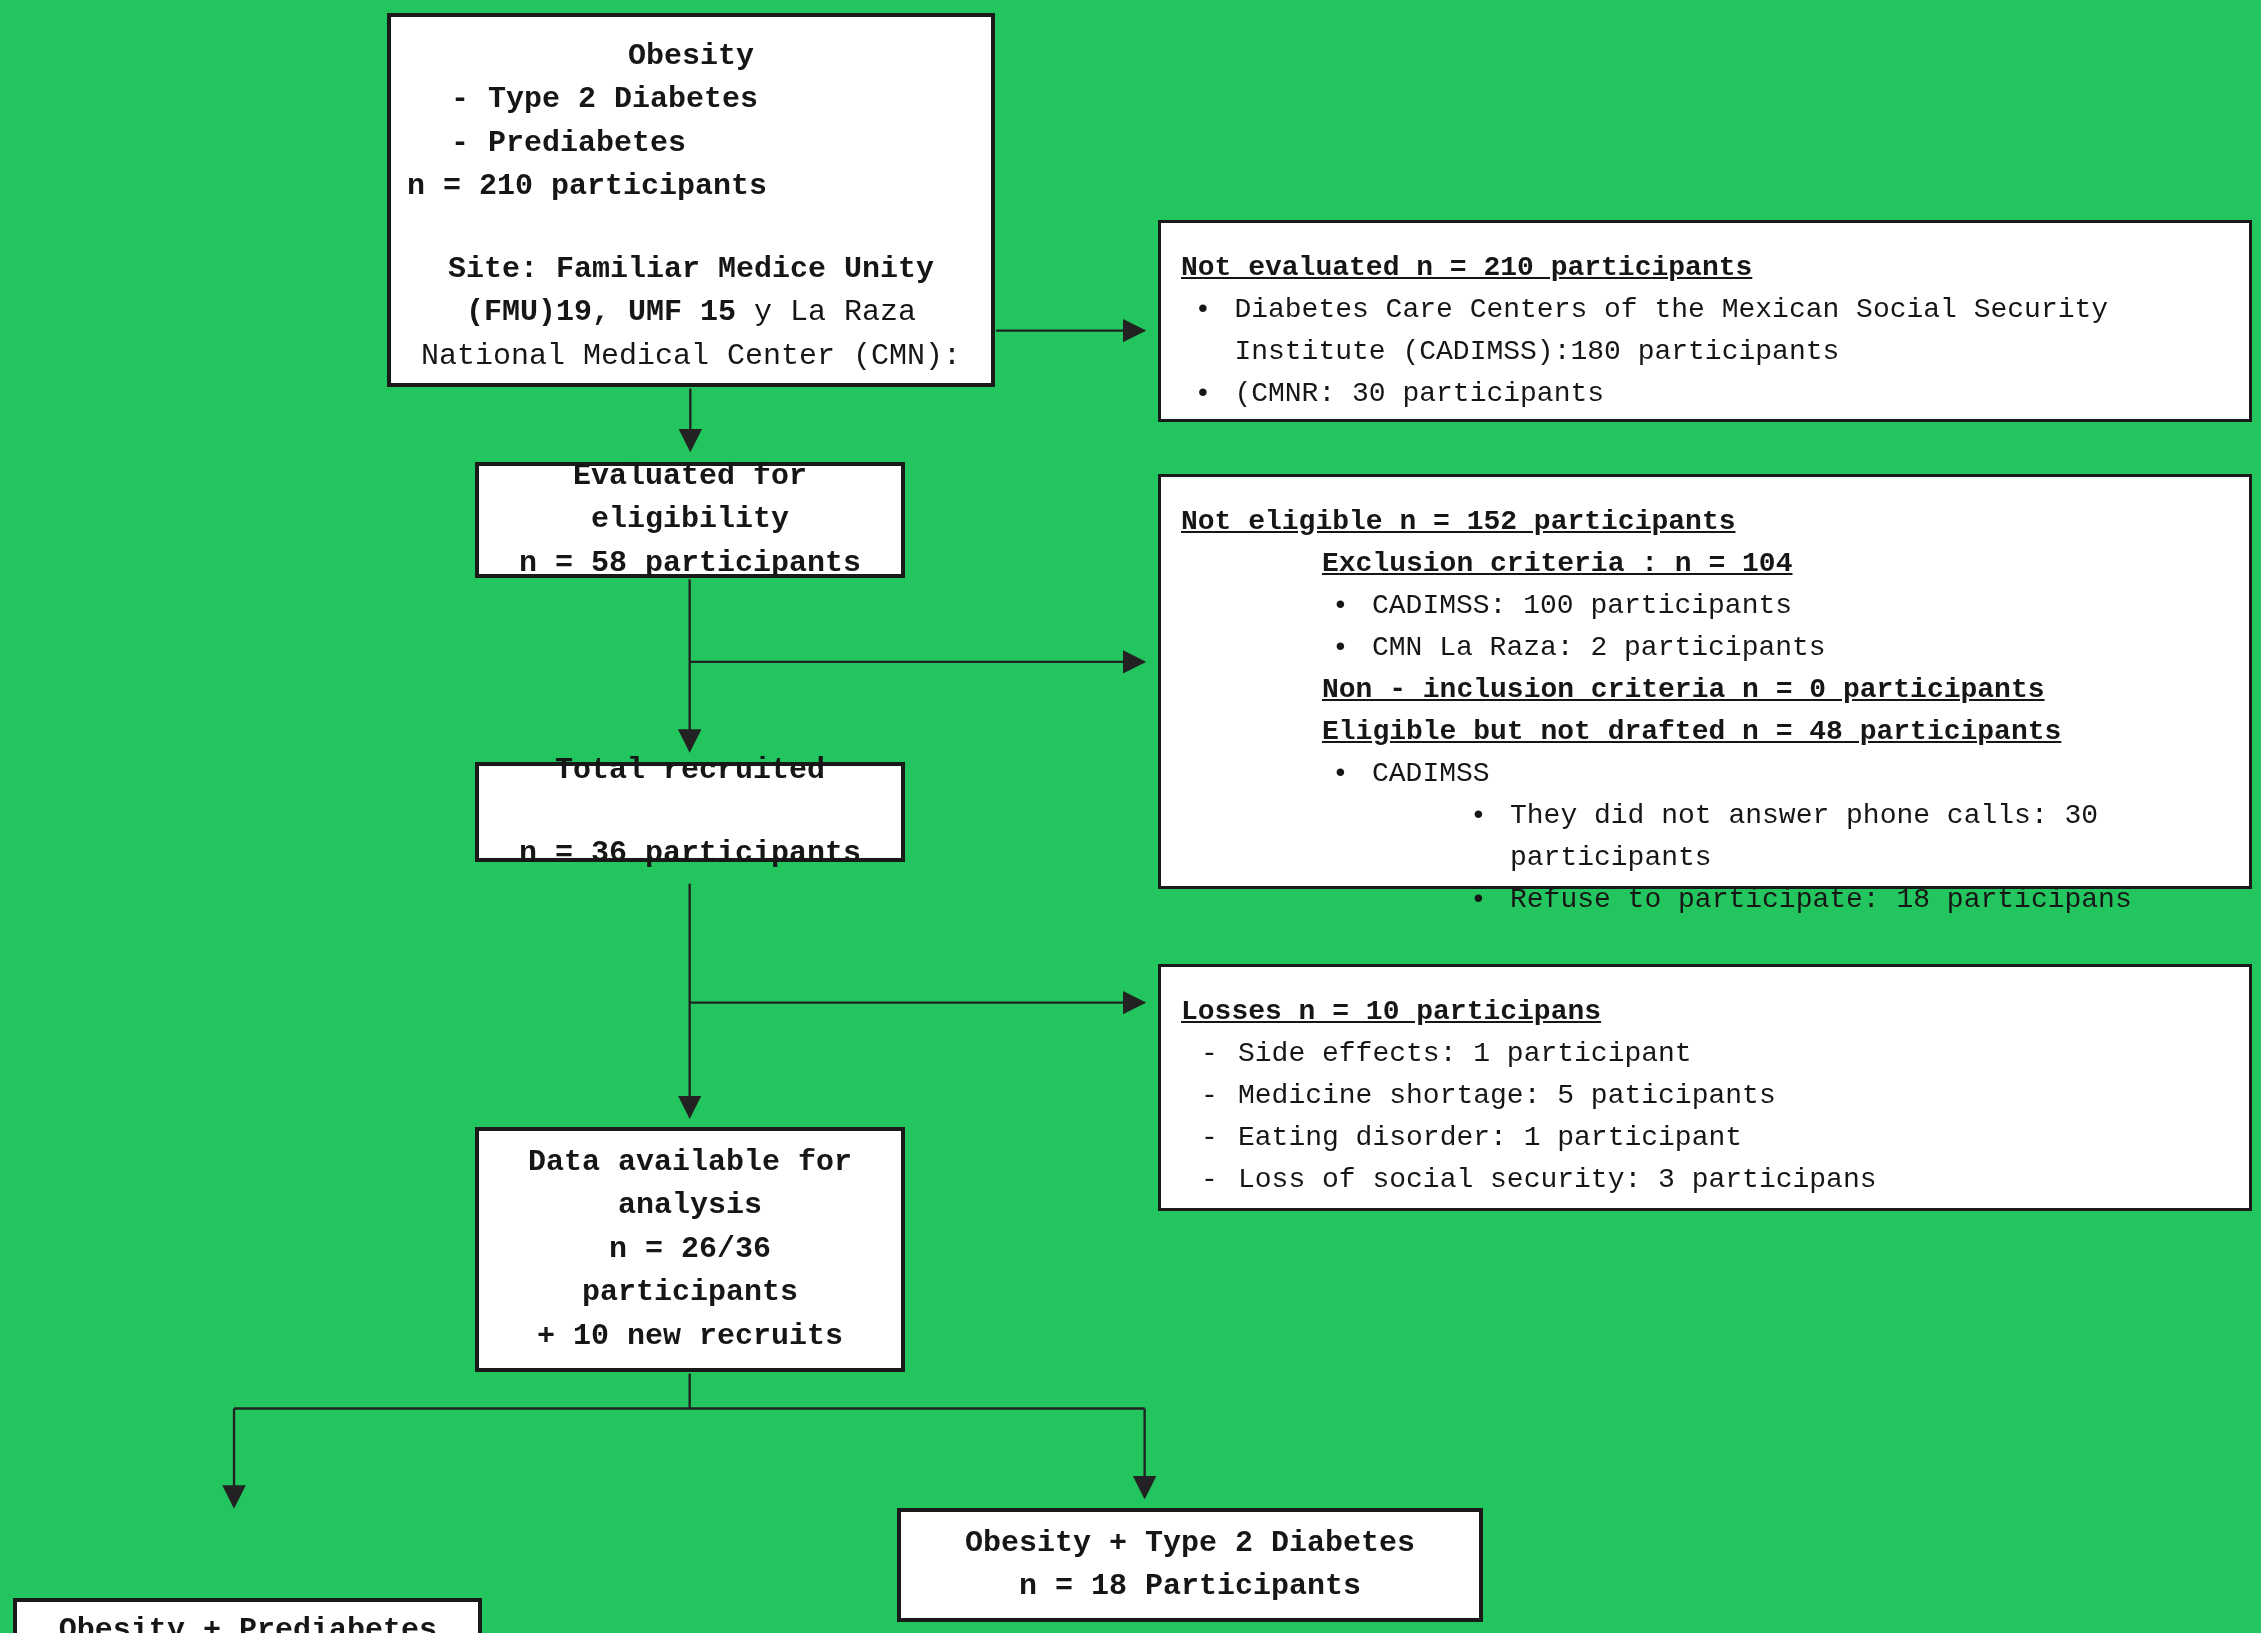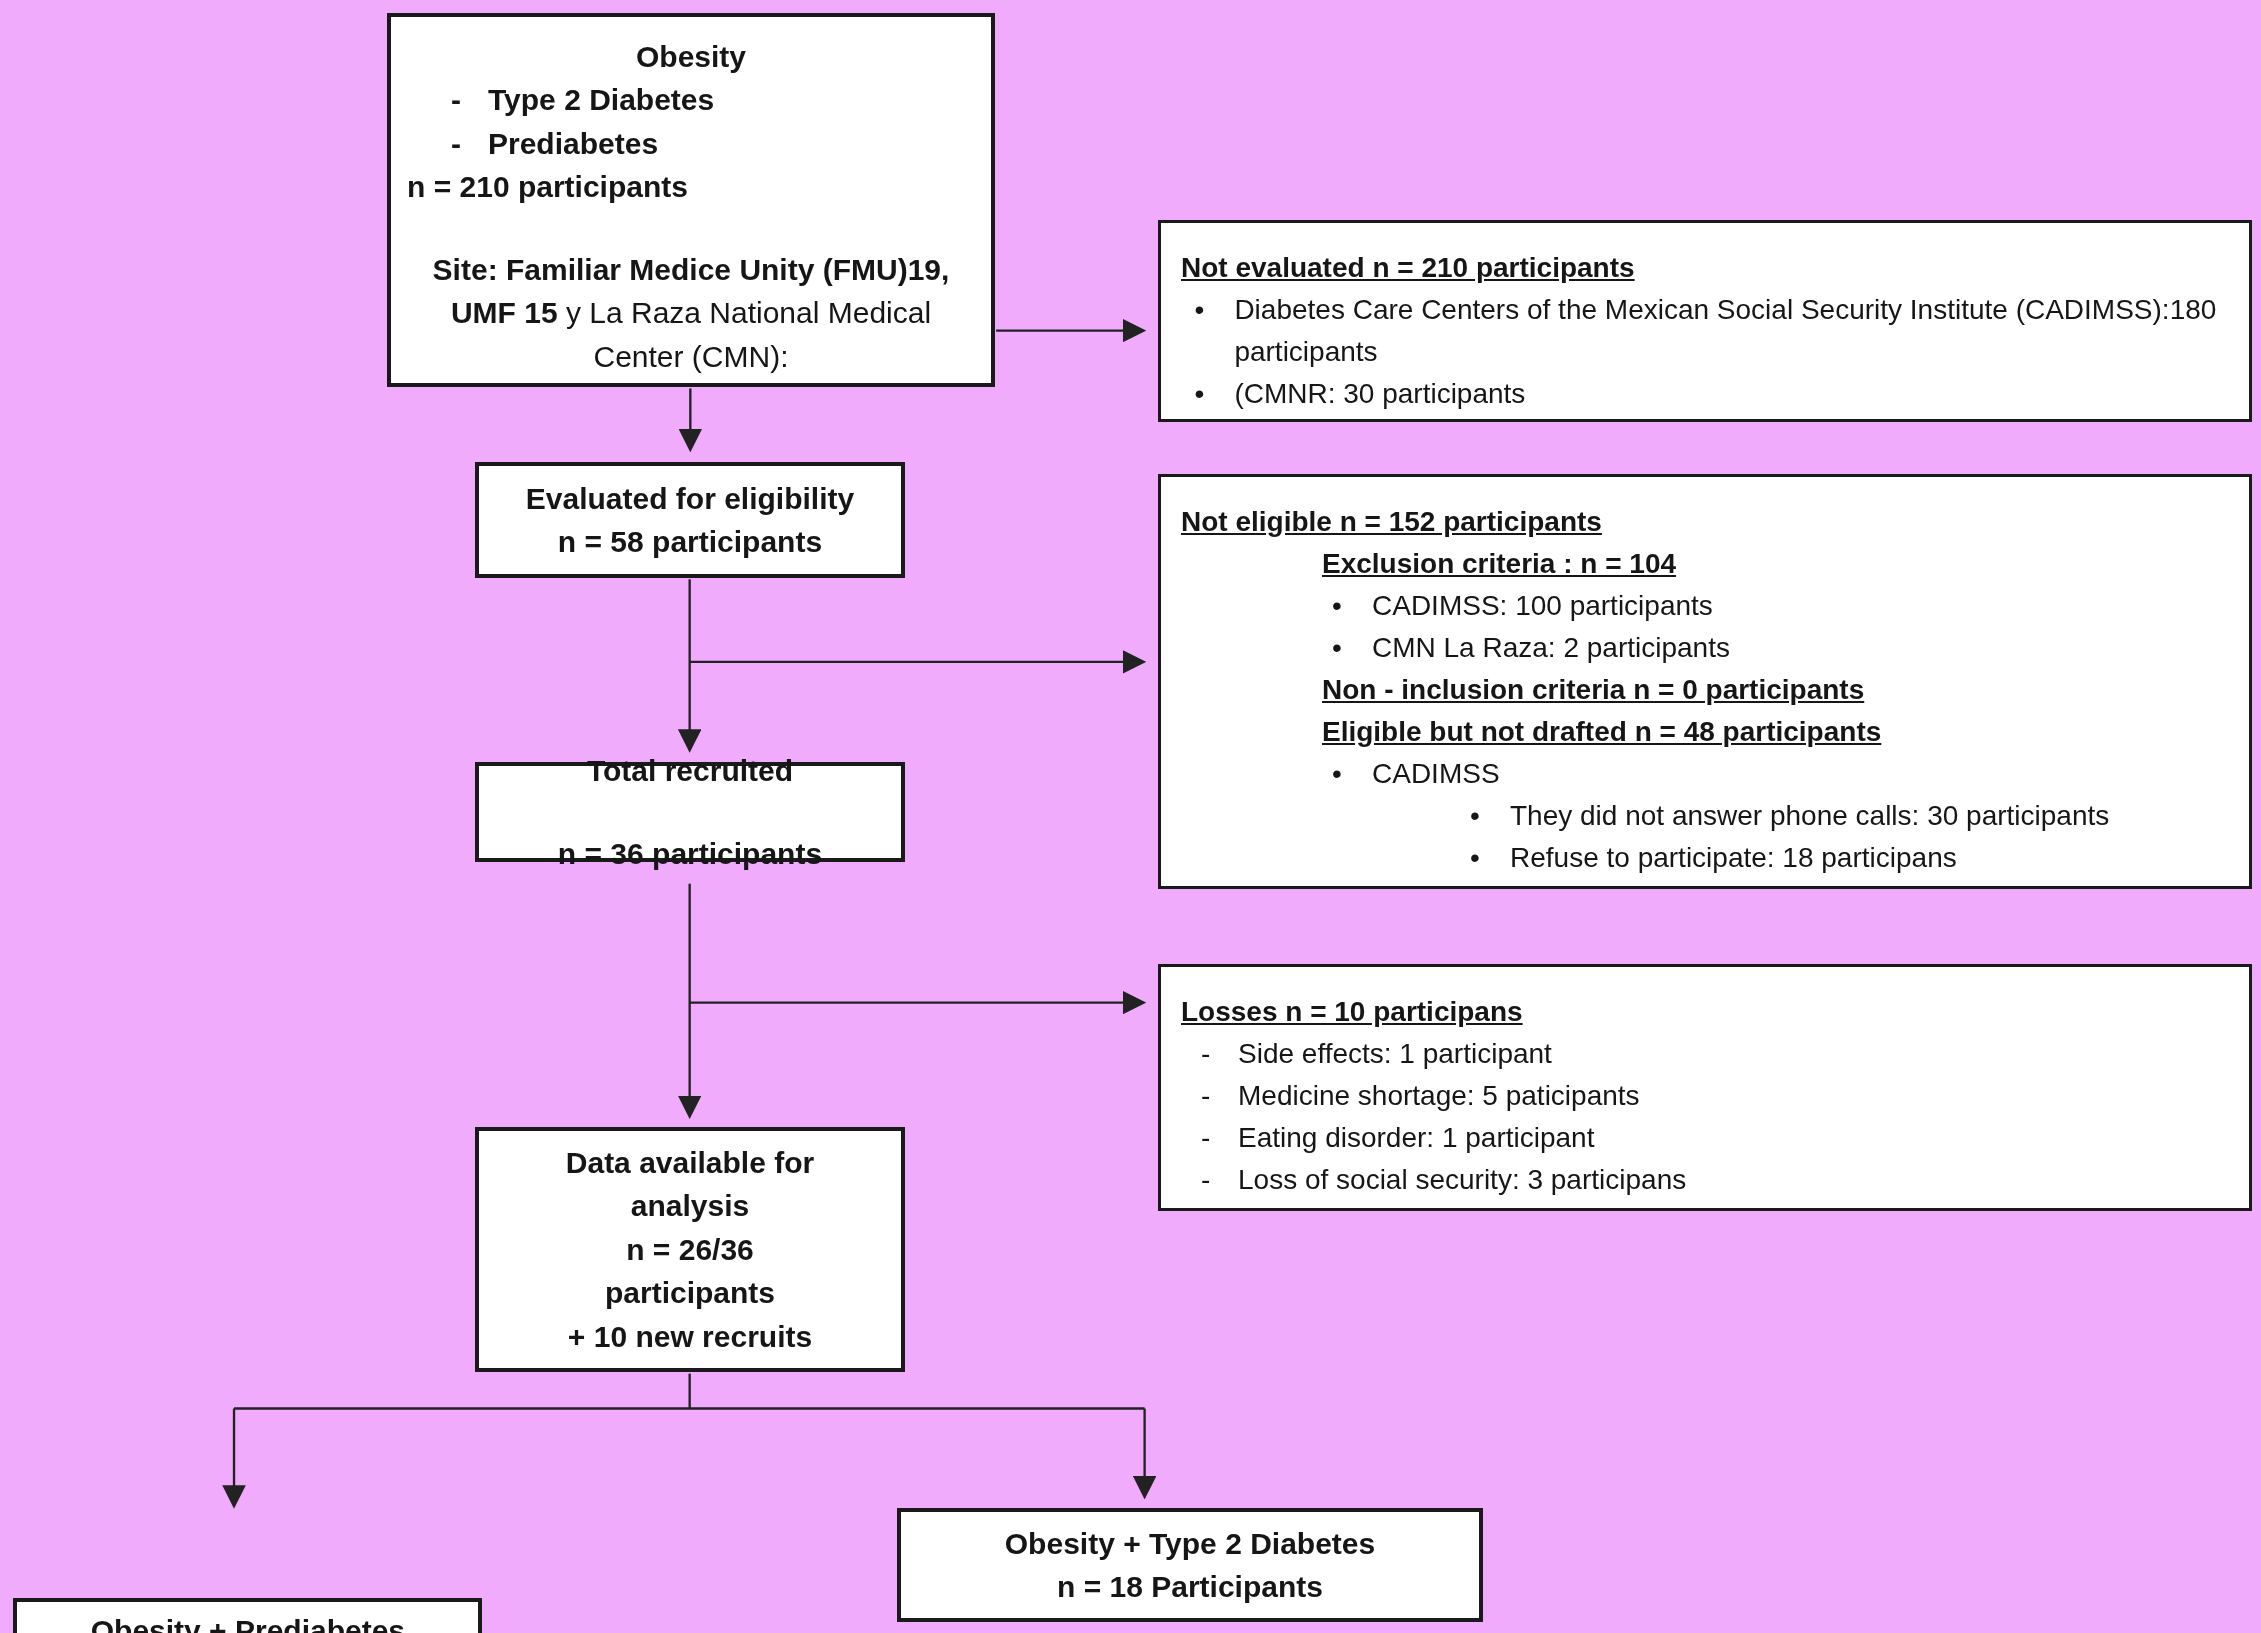--- a/index.html
+++ b/index.html
@@ -2,22 +2,23 @@
 <html style="font-size:10.8px"><head>
 <meta charset="utf-8">
 <style>
   * { box-sizing: border-box; }
   html, body { margin: 0; padding: 0; background: #ffffff; }
   body { font-family: "Liberation Sans", sans-serif; color: #161616; }
   .canvas {
     position: relative;
     width: 2261px;
     height: 1633px;
-    background: #f0abfc;
+    background: #22c55e;
     overflow: hidden;
+    font-family: Liberation Mono, monospace;
   }
   .box {
     position: absolute;
     background: #fff;
     border: 4px solid #1a1a1a;
   }
   .box.thin { border-width: 3.4px; }
   .center-box {
     display: flex;
     flex-direction: column;

